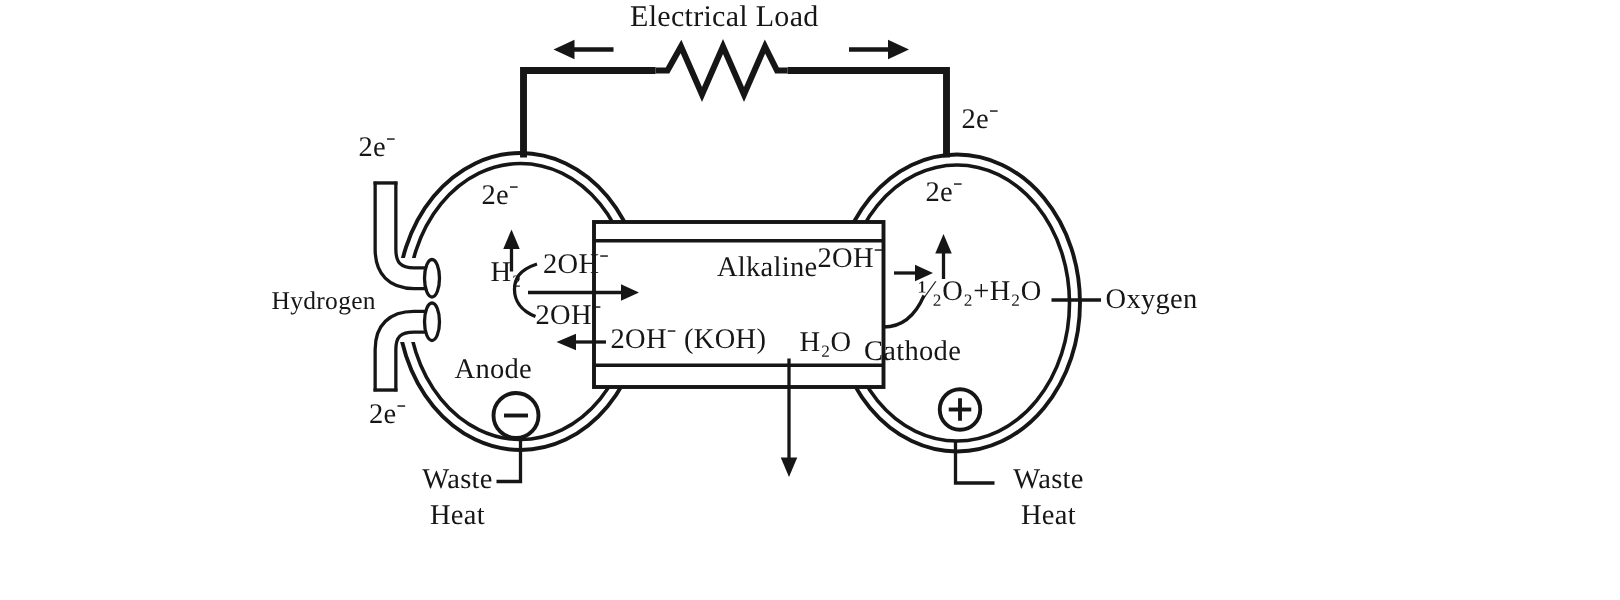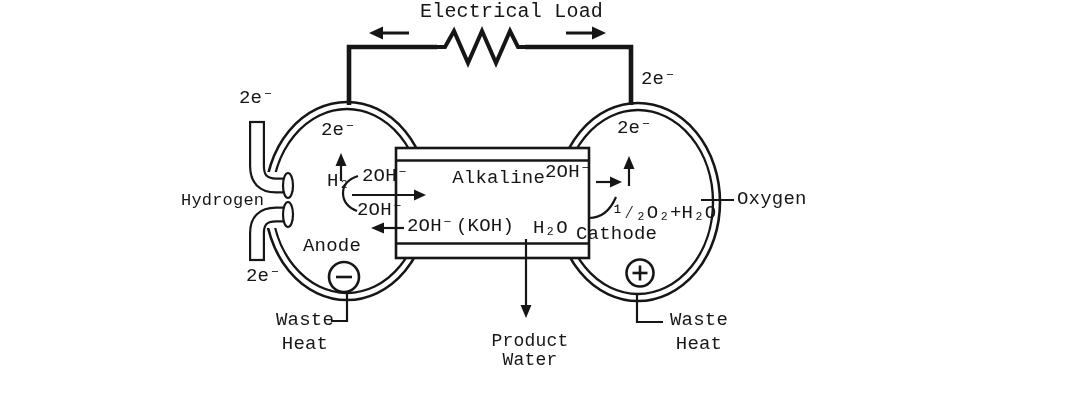--- a/index.html
+++ b/index.html
@@ -1,18 +1,18 @@
 <!DOCTYPE html>
 <html><head>
 <meta charset="utf-8">
 <style>
   html,body{margin:0;padding:0;background:#ffffff;}
   #stage{
     position:relative;width:1080px;height:400px;background:#ffffff;
-    overflow:hidden;font-family:Liberation Mono, monospace;
+    overflow:hidden;font-family:Liberation Serif, serif;
   }
   #diagram-svg{position:absolute;left:0;top:0;width:1080px;height:400px;}
   .lbl{
     position:absolute;color:#161616;font-size:19px;line-height:1.05;
     white-space:nowrap;letter-spacing:0.2px;
   }
   .lbl.small{font-size:17px;}
   .lbl.title{font-size:20px;}
   .lbl.pw{font-size:18px;}
   .lbl.center{text-align:center;white-space:normal;}
@@ -126,29 +126,28 @@
   <div class="lbl" style="left:357px;top:201px;">2OH⁻</div>
   <div class="lbl" style="left:407px;top:217px;">2OH⁻</div>
   <div class="lbl" style="left:456px;top:217px;">(KOH)</div>
 
   <div class="lbl center" style="left:451px;top:167px;width:94px;line-height:23px;text-align:right;">
     <div>Alkaline</div>
   </div>
 
   <div class="lbl" style="left:545px;top:163px;">2OH⁻</div>
   <div class="lbl" style="left:533px;top:219px;">H₂O</div>
-  <div class="lbl" style="left:612px;top:185px;margin-top:19px;">¹⁄₂O₂+H₂O</div>
+  <div class="lbl" style="left:612px;top:185px;">¹⁄₂O₂+H₂O</div>
 
   <div class="lbl" style="left:303px;top:225px;margin-top:12px;">Anode</div>
   <div class="lbl" style="left:576px;top:225px;text-align:right;">Cathode</div>
 
   <div class="lbl center" style="left:269px;top:308px;width:72px;line-height:24px;">
     <div>Waste</div>
     <div>Heat</div>
   </div>
   <div class="lbl center" style="left:661px;top:308px;width:76px;line-height:24px;">
     <div>Waste</div>
     <div>Heat</div>
   </div>
 
-  <div class="lbl pw center" style="left:468px;top:332px;width:124px;">Product Water</div>
 
 </div>
 
 </body></html>

